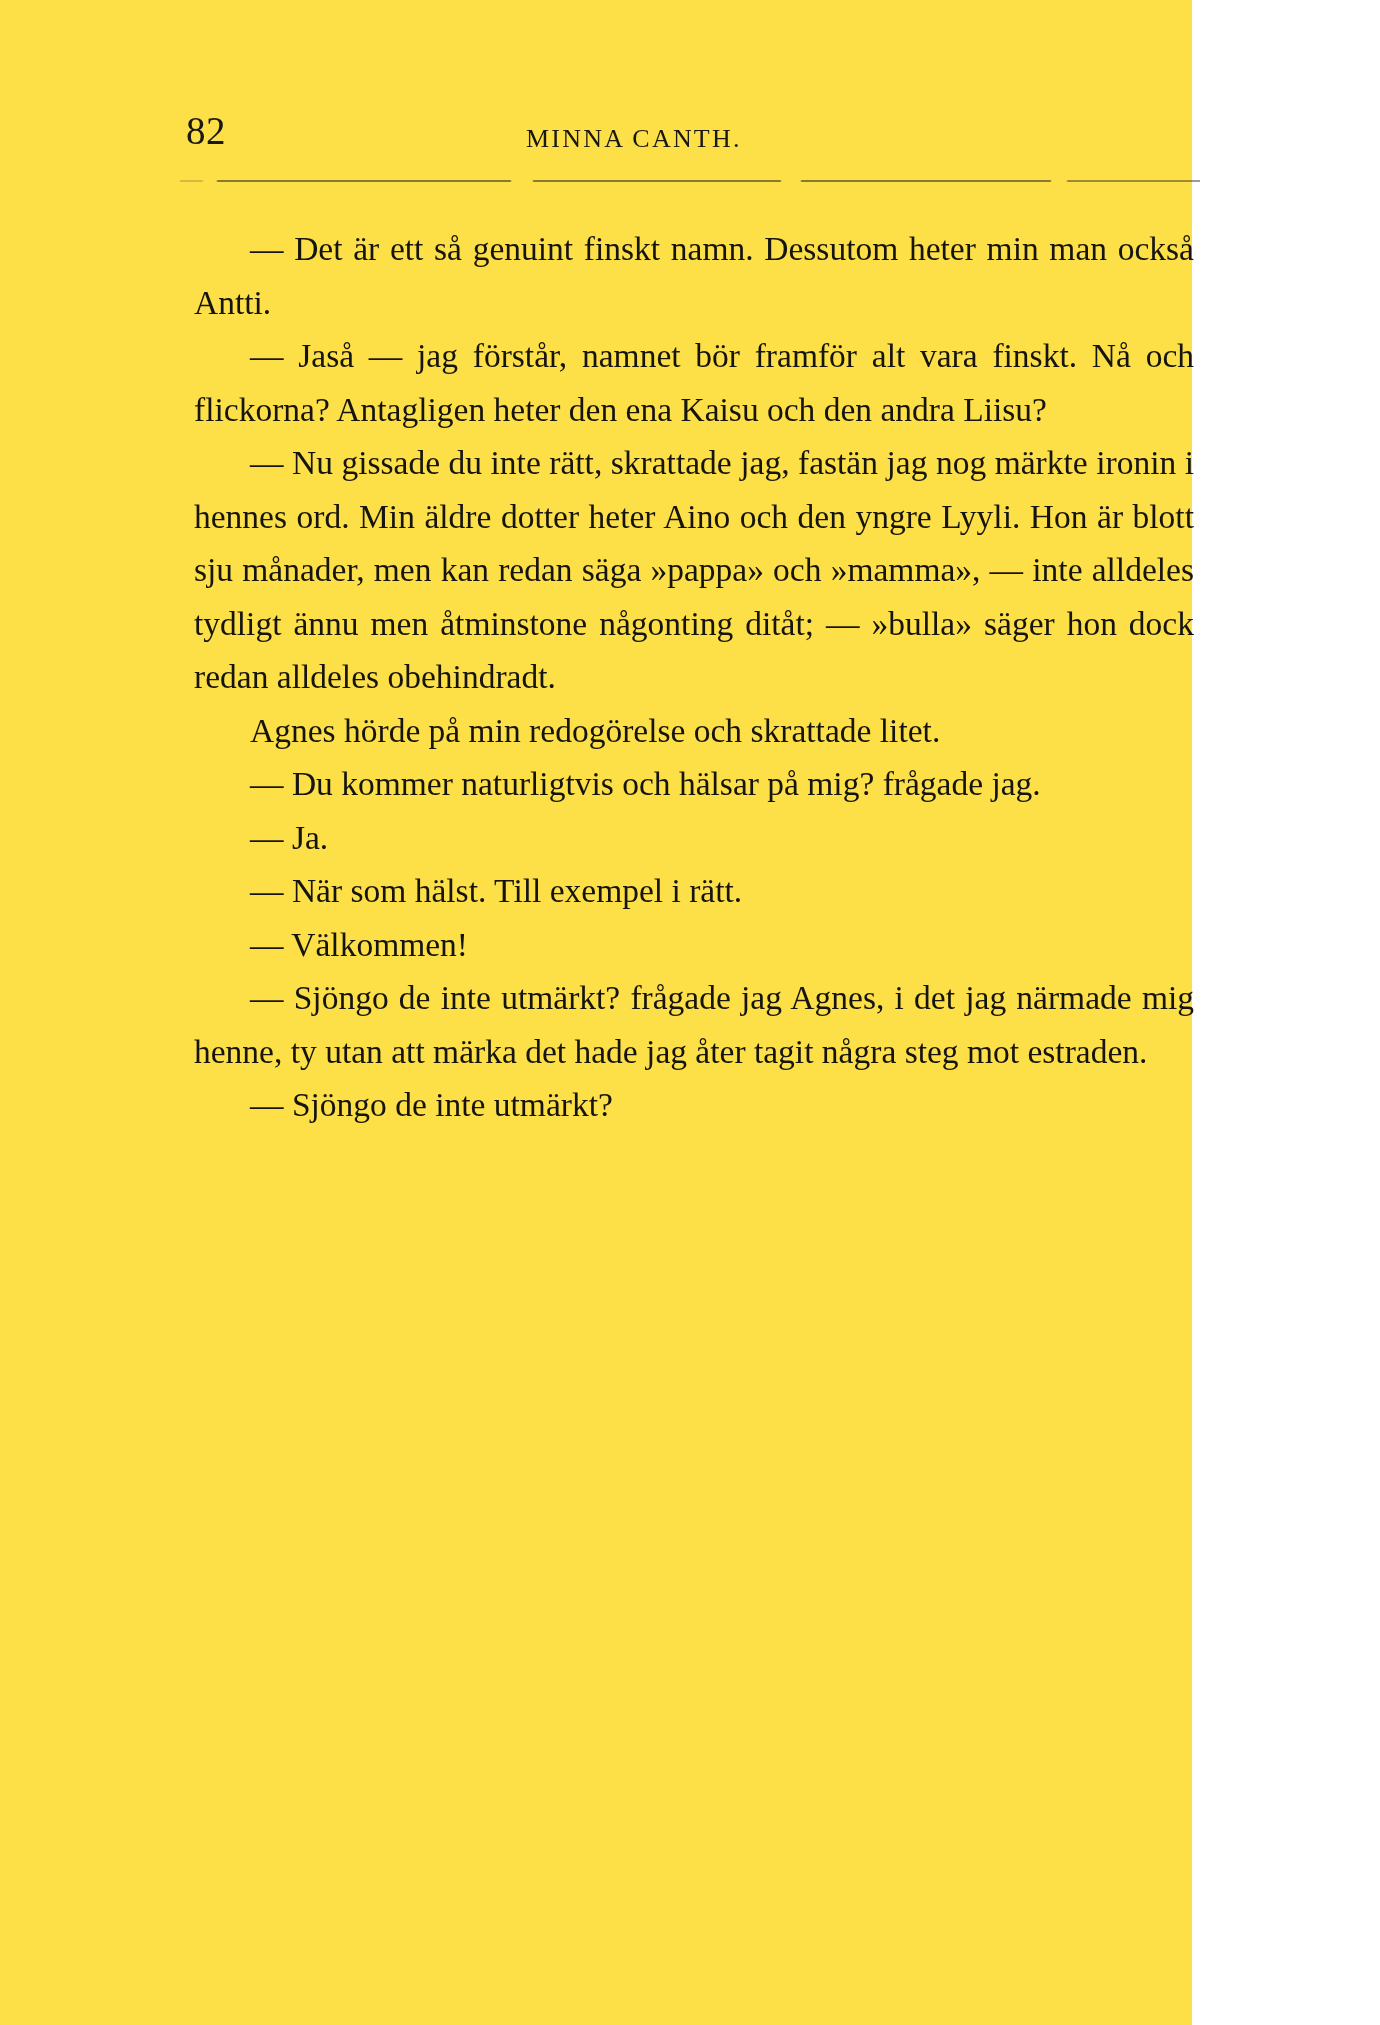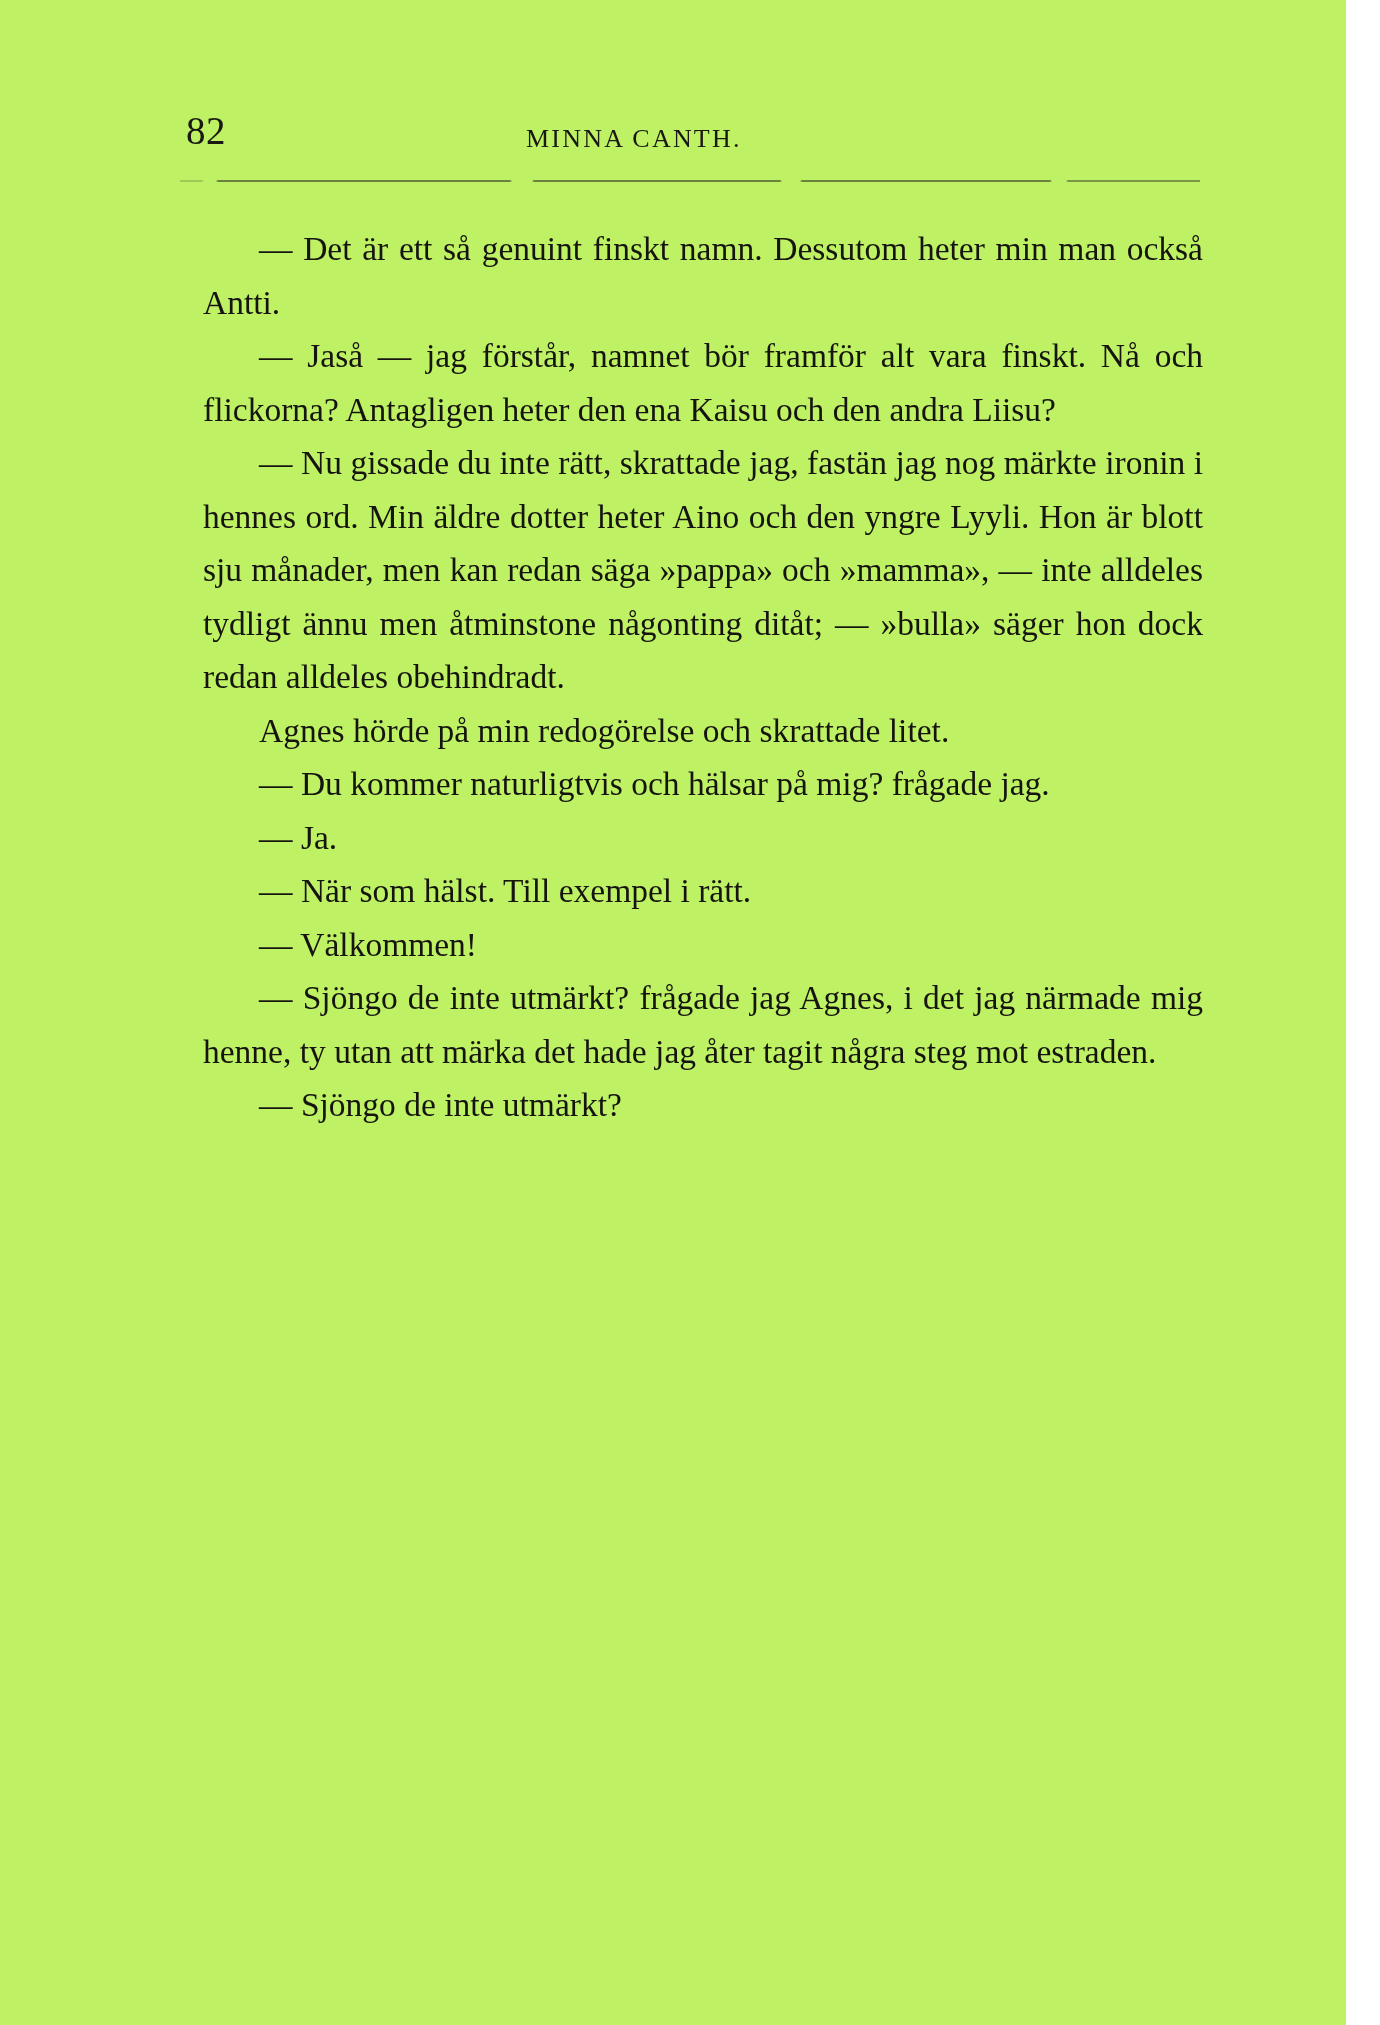--- a/index.html
+++ b/index.html
@@ -12,23 +12,23 @@
     height: 2025px;
     position: relative;
     font-family: "Liberation Serif", serif;
     color: #16140f;
     overflow: hidden;
   }
   .page {
     position: absolute;
     top: 0;
     left: 0;
-    width: 1346px;
+    width: 1192px;
     height: 2025px;
-    background: #bef264;
+    background: #fde047;
     font-family: Liberation Serif, serif;
   }
   .header {
     position: absolute;
     top: 108px;
     left: 186px;
     width: 1008px;
     height: 44px;
   }
   .folio {
@@ -61,21 +61,21 @@
         rgba(255,255,255,0) 332px, rgba(255,255,255,0) 352px,
         rgba(40,36,30,0.55) 354px, rgba(40,36,30,0.55) 600px,
         rgba(255,255,255,0) 602px, rgba(255,255,255,0) 620px,
         rgba(40,36,30,0.55) 622px, rgba(40,36,30,0.55) 870px,
         rgba(255,255,255,0) 872px, rgba(255,255,255,0) 886px,
         rgba(40,36,30,0.45) 888px, rgba(40,36,30,0.45) 1020px);
   }
   .body-text {
     position: absolute;
     top: 222px;
-    left: 203px;
+    left: 194px;
     width: 1000px;
     font-size: 33.5px;
     line-height: 53.5px;
     text-align: justify;
     text-justify: inter-word;
   }
   .body-text p {
     margin: 0 0 0 0;
     text-indent: 56px;
   }

